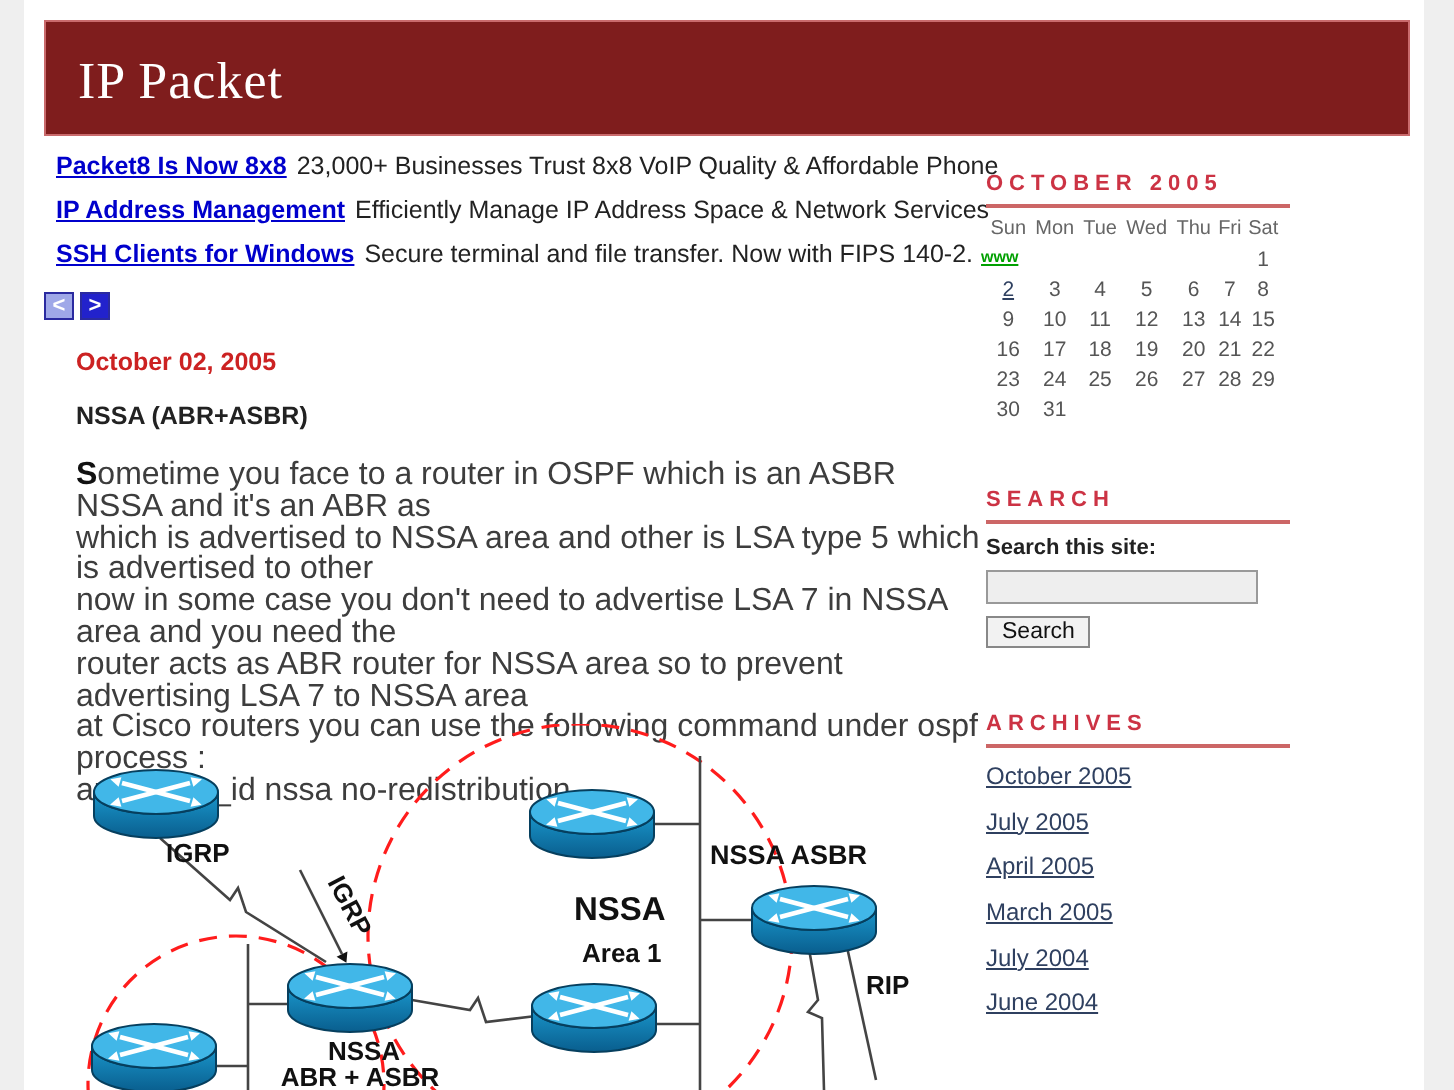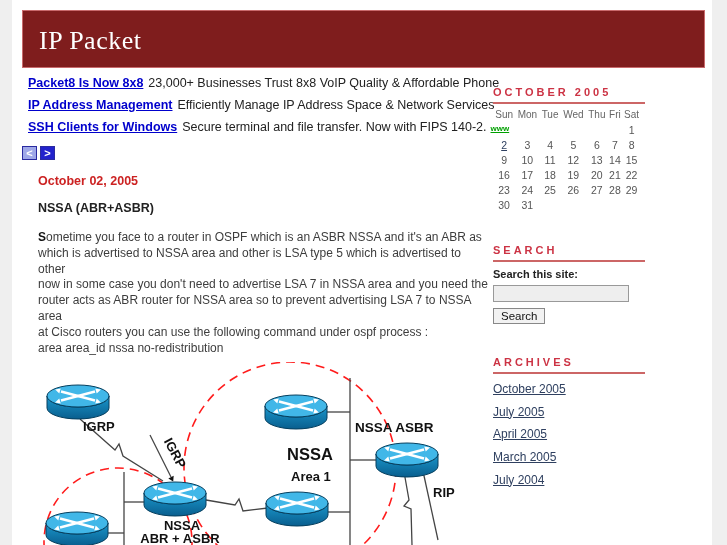--- a/index.html
+++ b/index.html
@@ -20,21 +20,21 @@
   .ad-row a.ad-extra { color:#00a000; font-size:8px; font-weight:bold; text-decoration:underline; margin-left:4px; }
   #ad-nav { position:absolute; left:10px; top:143px; }
   .nav-btn { display:inline-block; width:15px; height:14px; text-align:center; line-height:13px;
              font-size:11px; font-weight:bold; color:#ffffff; border:1px solid #2a2aa0; cursor:pointer; }
   .nav-prev { background:#9fa8e8; margin-right:3px; }
   .nav-next { background:#2222cc; }
 
   
   #post-date  { position:absolute; left:26px; top:174px; font-size:12.5px; font-weight:bold; color:#cc2222; }
   #post-title { position:absolute; left:26px; top:201px; font-size:12.5px; font-weight:bold; color:#222; }
-  #post-body  { position:absolute; left:26px; top:230px; width:452px; font-size:12px;
+  #post-body  { position:absolute; left:26px; top:230px; width:452px; font-size:16px;
                 line-height:15.8px; color:#3d3d3d; }
   #post-body b.lead { color:#111; }
 
   
   #diagram { position:absolute; left:13px; top:362px; width:455px; height:183px; }
   #diagram text { font-family:"Liberation Sans", sans-serif; font-weight:bold; fill:#111; }
 
   
   #sidebar { position:absolute; left:481px; top:86px; width:152px; }
   .sb-title { font-size:11px; font-weight:bold; color:#cc3344; letter-spacing:3px; }
@@ -240,17 +240,18 @@
 
     <div id="archives">
       <div class="sb-title">ARCHIVES</div>
       <hr class="sb-rule">
       <ul>
         <li><a href="#">October 2005</a></li>
         <li><a href="#">July 2005</a></li>
         <li><a href="#">April 2005</a></li>
         <li><a href="#">March 2005</a></li>
         <li><a href="#">July 2004</a></li>
+        <li><a href="#">June 2004</a></li>
       </ul>
     </div>
 
   </div>
 </div>
 
 </body></html>

